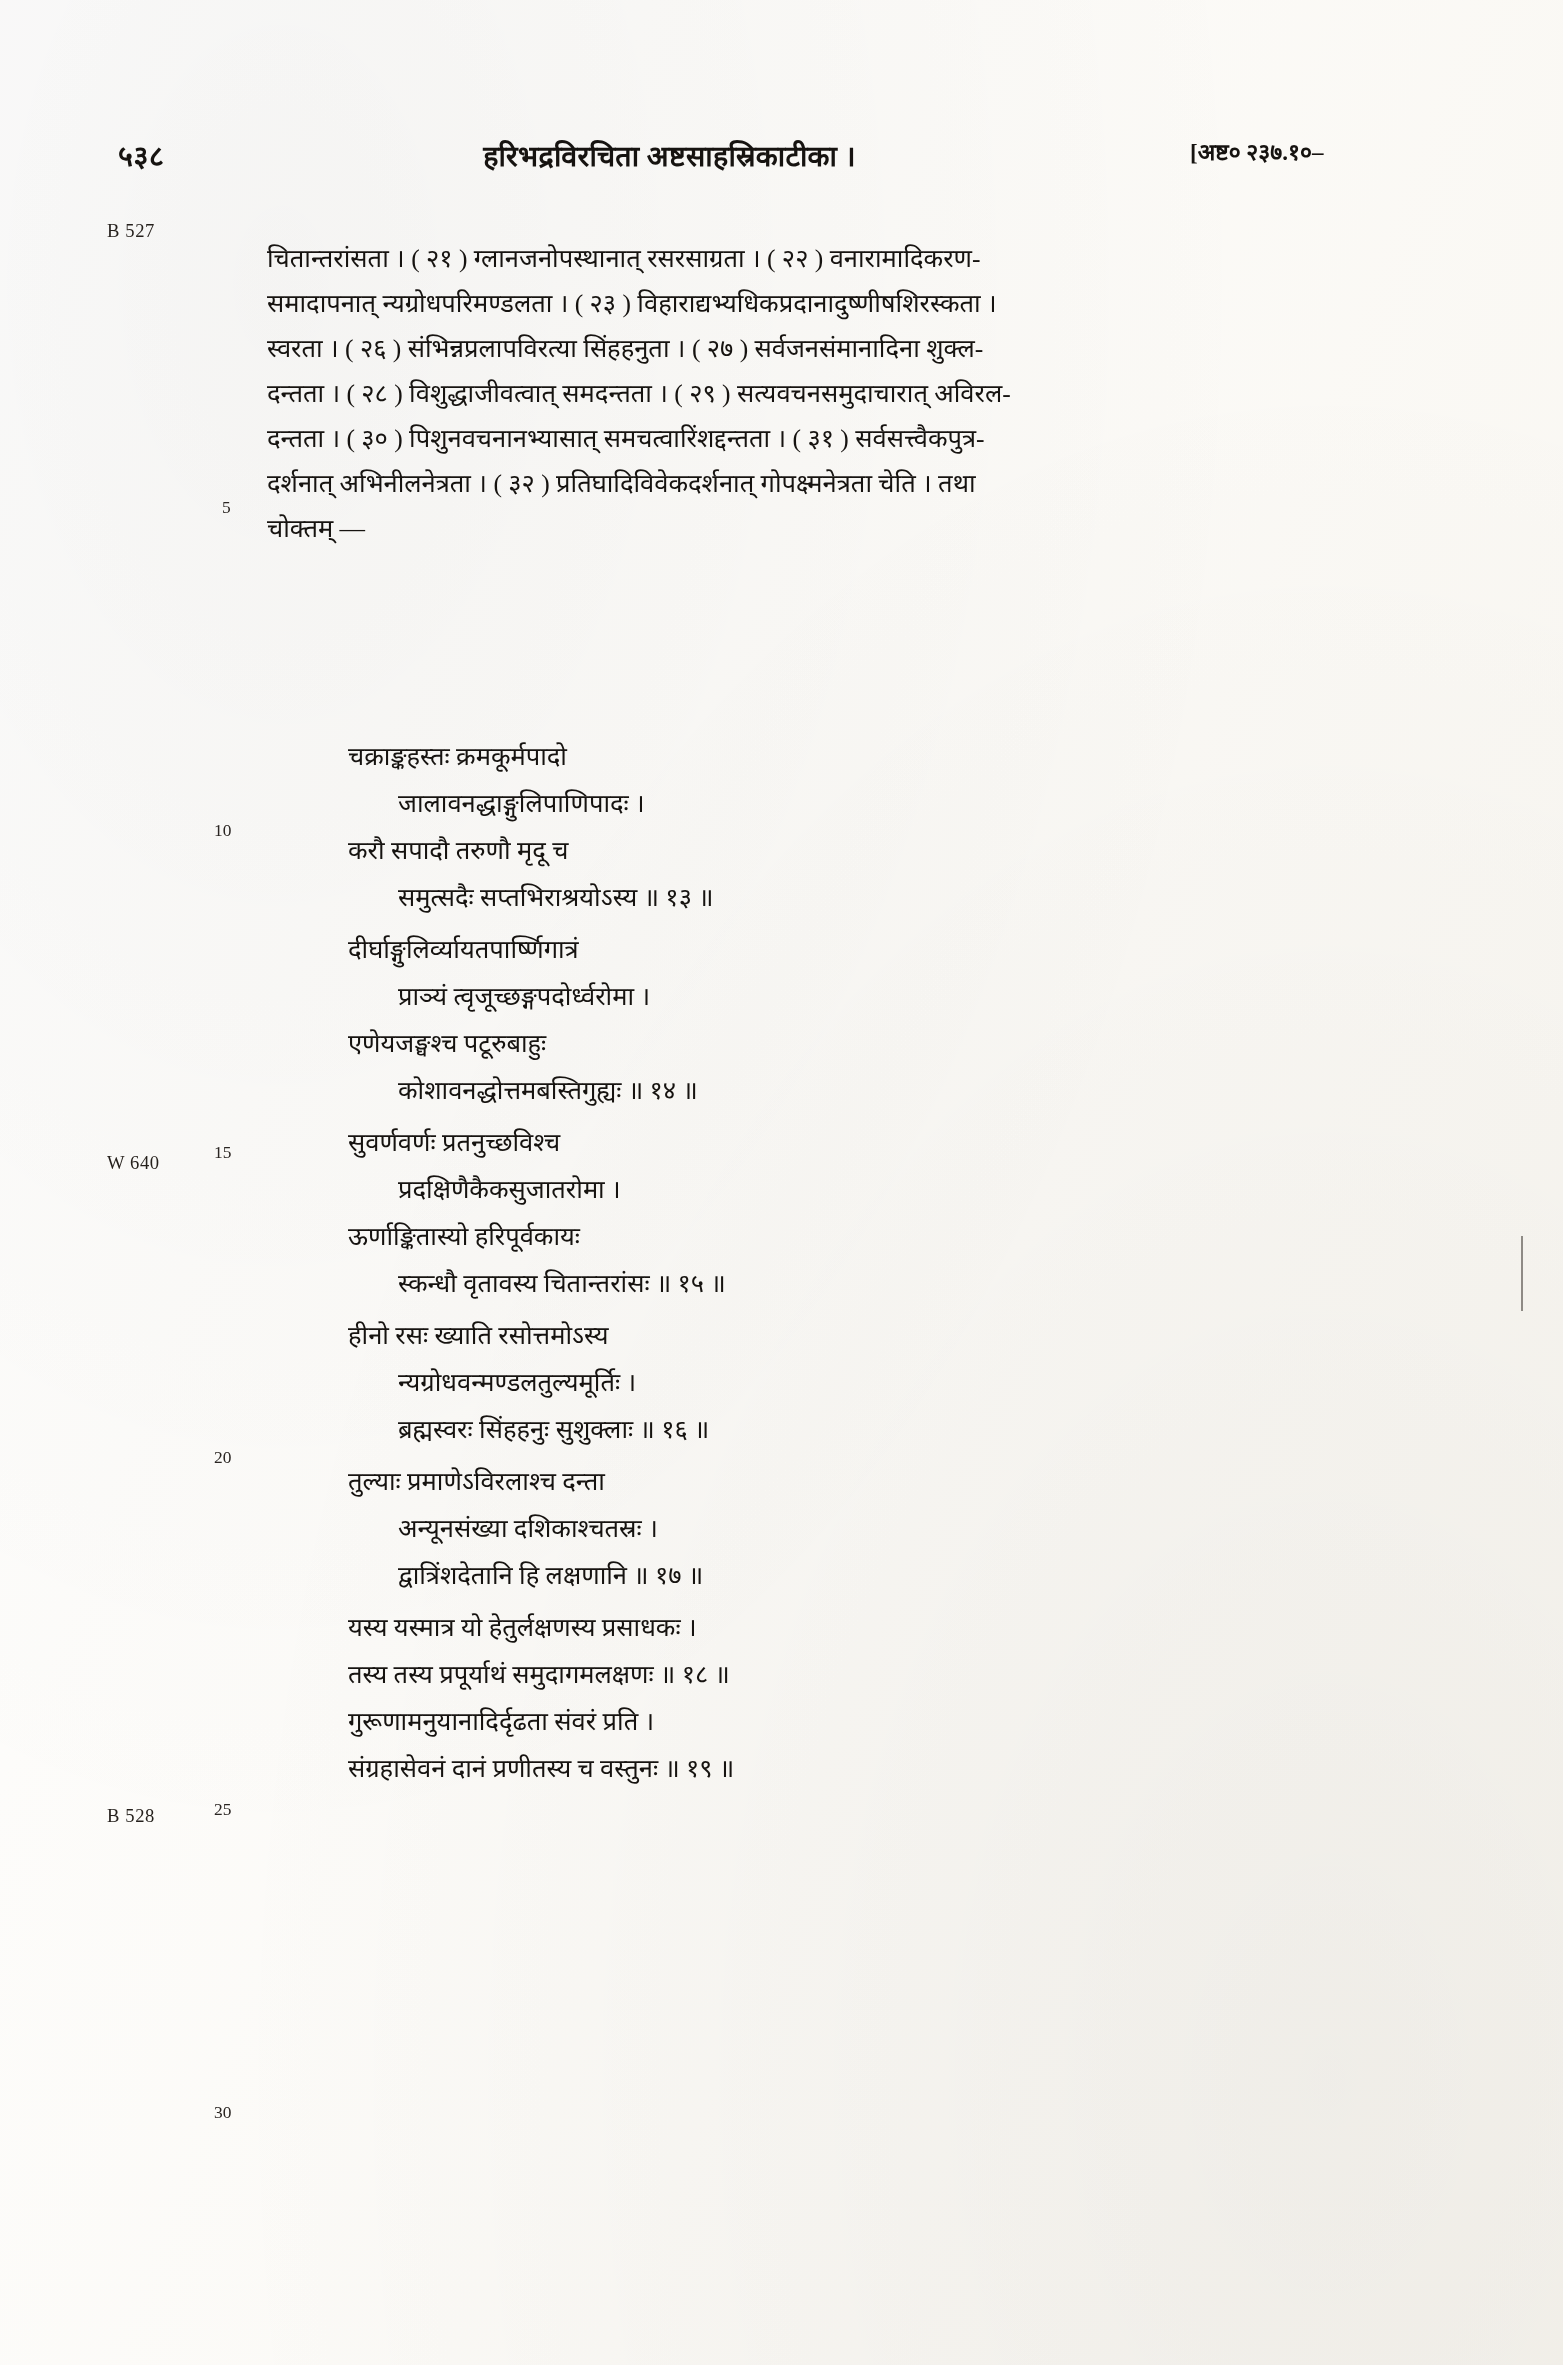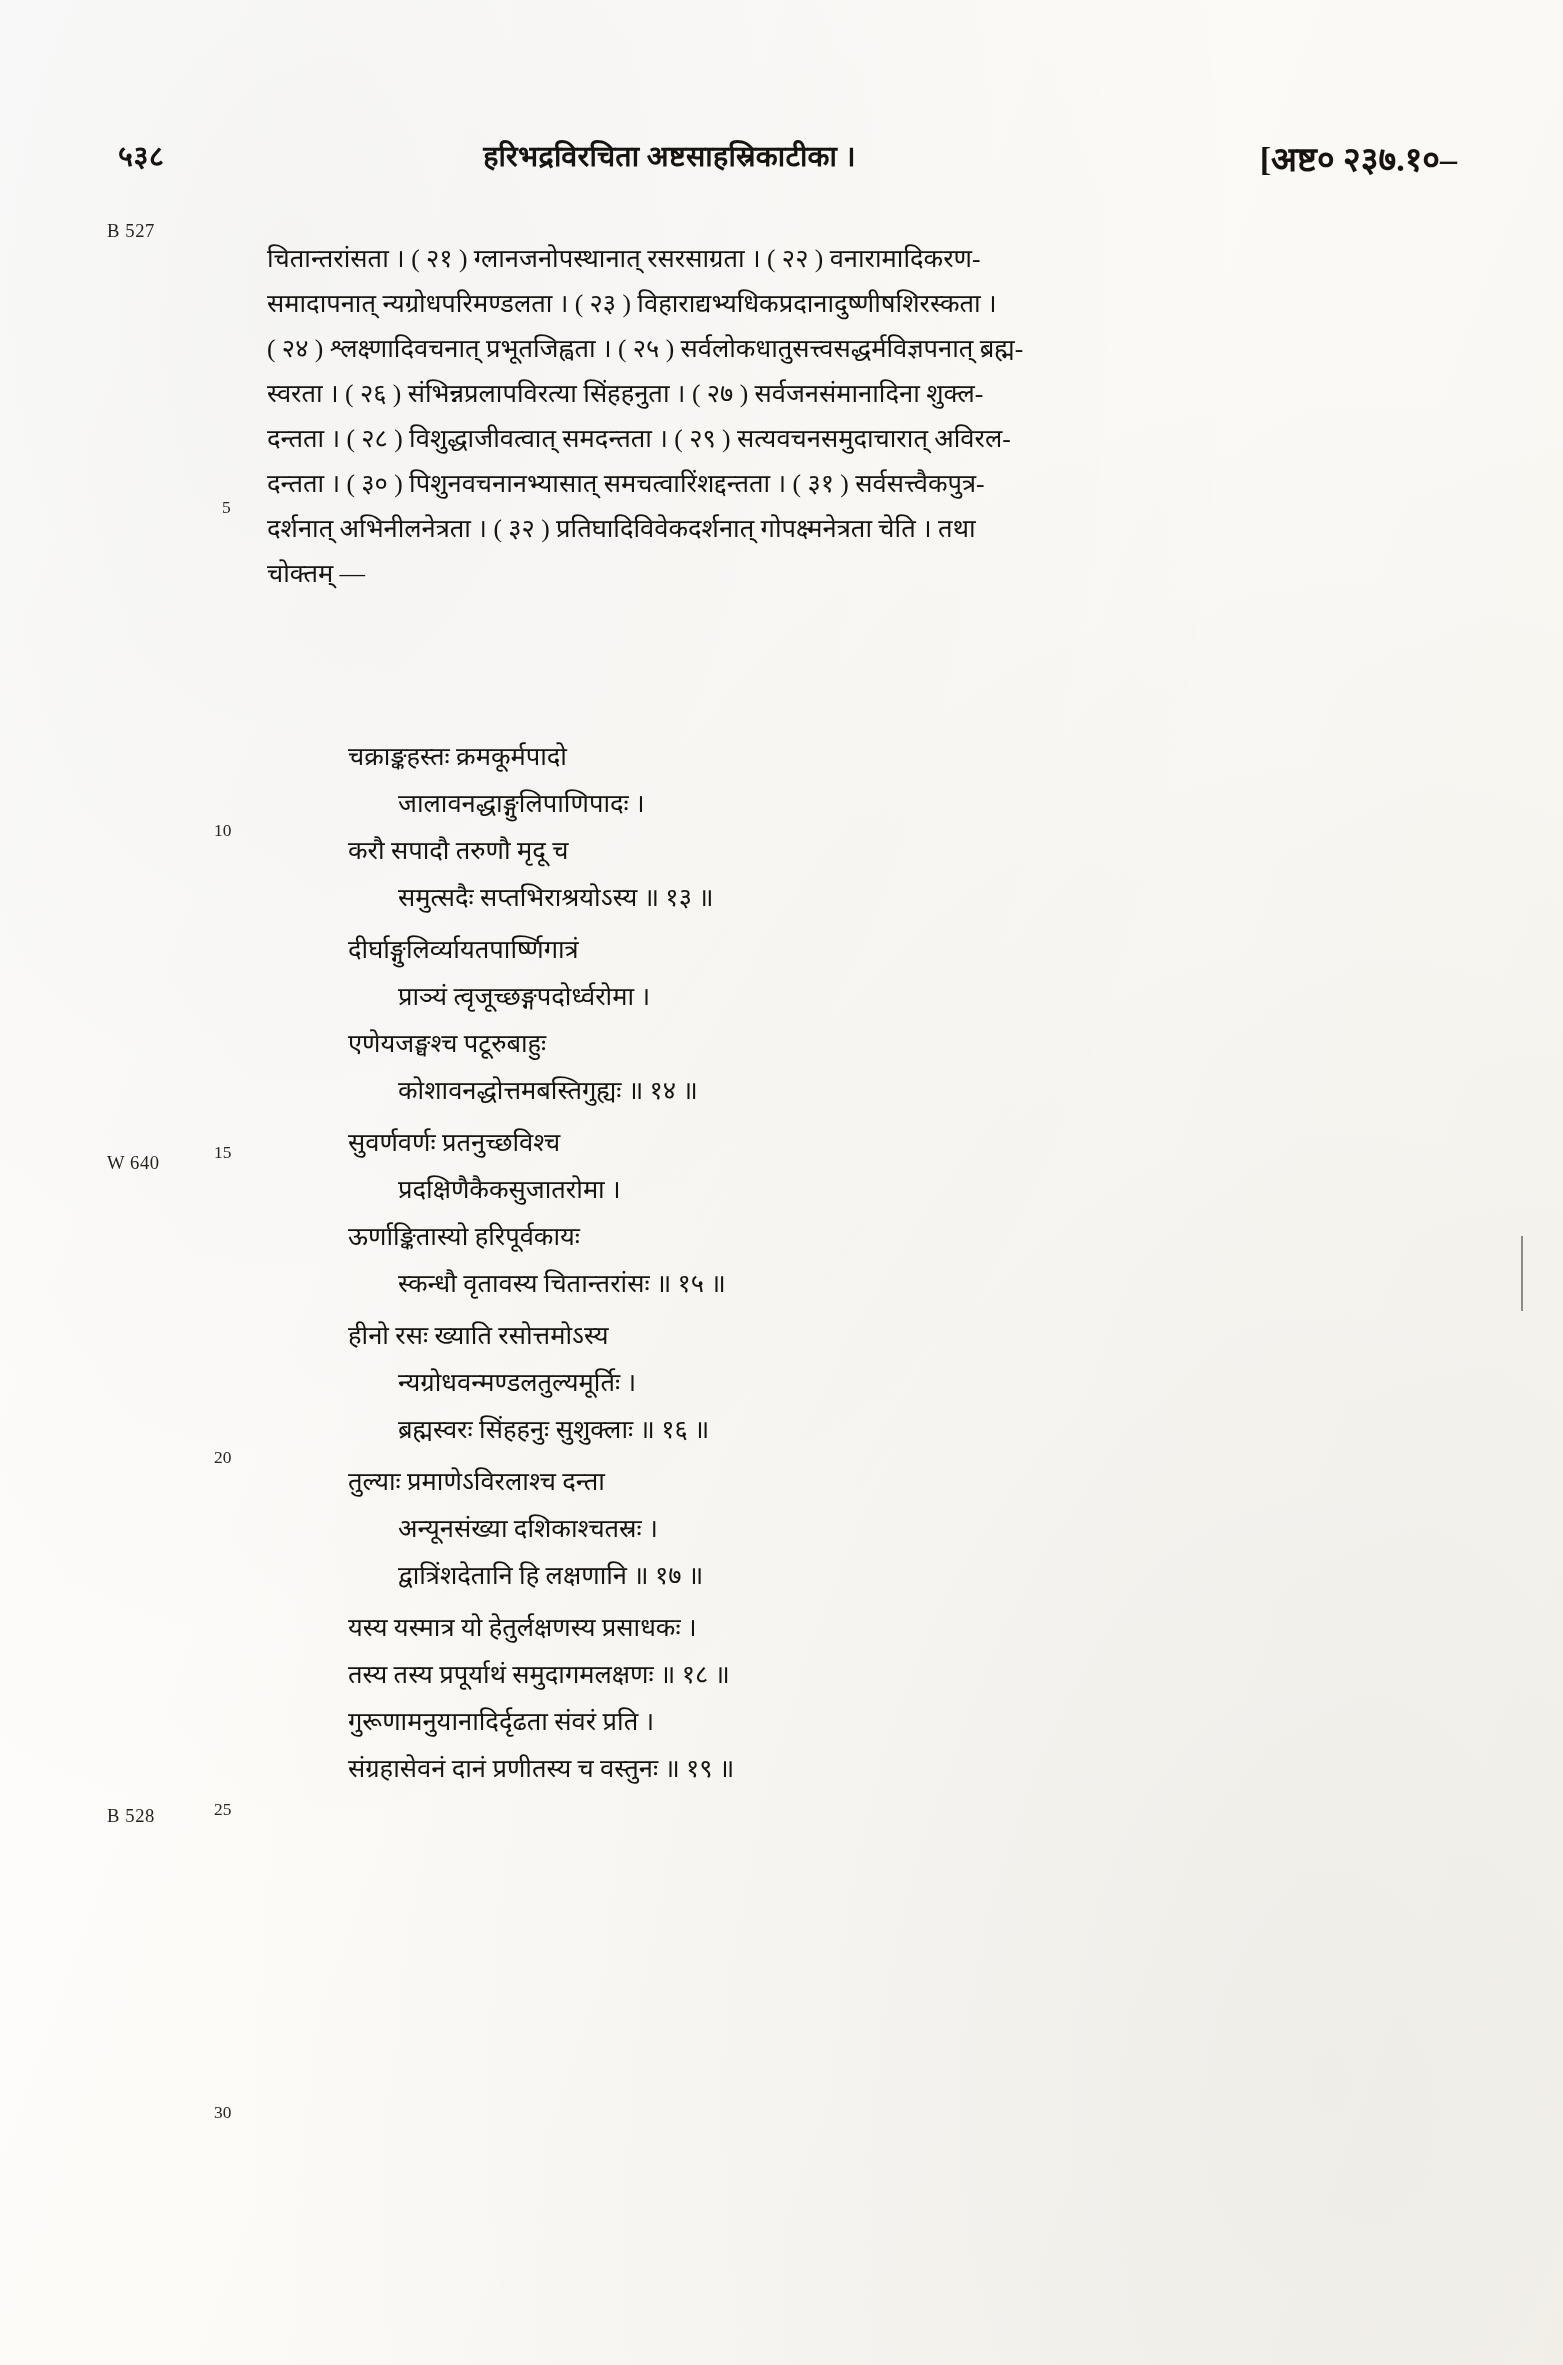--- a/index.html
+++ b/index.html
@@ -46,22 +46,22 @@
   .header-title {
     flex: 1;
     text-align: center;
     font-size: 28.6px;
     font-weight: 600;
     letter-spacing: 0.3px;
     padding-right: 75px;
   }
   .header-ref {
     width: 267px;
-    text-align: right;
-    font-size: 34px;
+    text-align: left;
+    font-size: 23px;
     font-weight: 600;
     white-space: nowrap;
   }
 
   
   .margin-note {
     position: absolute;
     font-size: 18.6px;
     letter-spacing: 0.6px;
     color: #241f1b;
@@ -142,21 +142,20 @@
   <div class="line-num" style="left:214px; top:820px;">10</div>
   <div class="line-num" style="left:214px; top:1142px;">15</div>
   <div class="line-num" style="left:214px; top:1447px;">20</div>
   <div class="line-num" style="left:214px; top:1799px;">25</div>
   <div class="line-num" style="left:214px; top:2102px;">30</div>
 
   <div class="prose">
     <p>
       <span class="ln">चितान्तरांसता । ( २१ ) ग्लानजनोपस्थानात् रसरसाग्रता । ( २२ ) वनारामादिकरण-</span>
       <span class="ln">समादापनात् न्यग्रोधपरिमण्डलता । ( २३ ) विहाराद्यभ्यधिकप्रदानादुष्णीषशिरस्कता ।</span>
-      <span class="ln">( २४ ) श्लक्ष्णादिवचनात् प्रभूतजिह्वता । ( २५ ) सर्वलोकधातुसत्त्वसद्धर्मविज्ञपनात् ब्रह्म-</span>
       <span class="ln">स्वरता । ( २६ ) संभिन्नप्रलापविरत्या सिंहहनुता । ( २७ ) सर्वजनसंमानादिना शुक्ल-</span>
       <span class="ln">दन्तता । ( २८ ) विशुद्धाजीवत्वात् समदन्तता । ( २९ ) सत्यवचनसमुदाचारात् अविरल-</span>
       <span class="ln">दन्तता । ( ३० ) पिशुनवचनानभ्यासात् समचत्वारिंशद्दन्तता । ( ३१ ) सर्वसत्त्वैकपुत्र-</span>
       <span class="ln">दर्शनात् अभिनीलनेत्रता । ( ३२ ) प्रतिघादिविवेकदर्शनात् गोपक्ष्मनेत्रता चेति । तथा</span>
       <span class="ln last">चोक्तम् —</span>
     </p>
   </div>
 
   <div class="verses">
 

